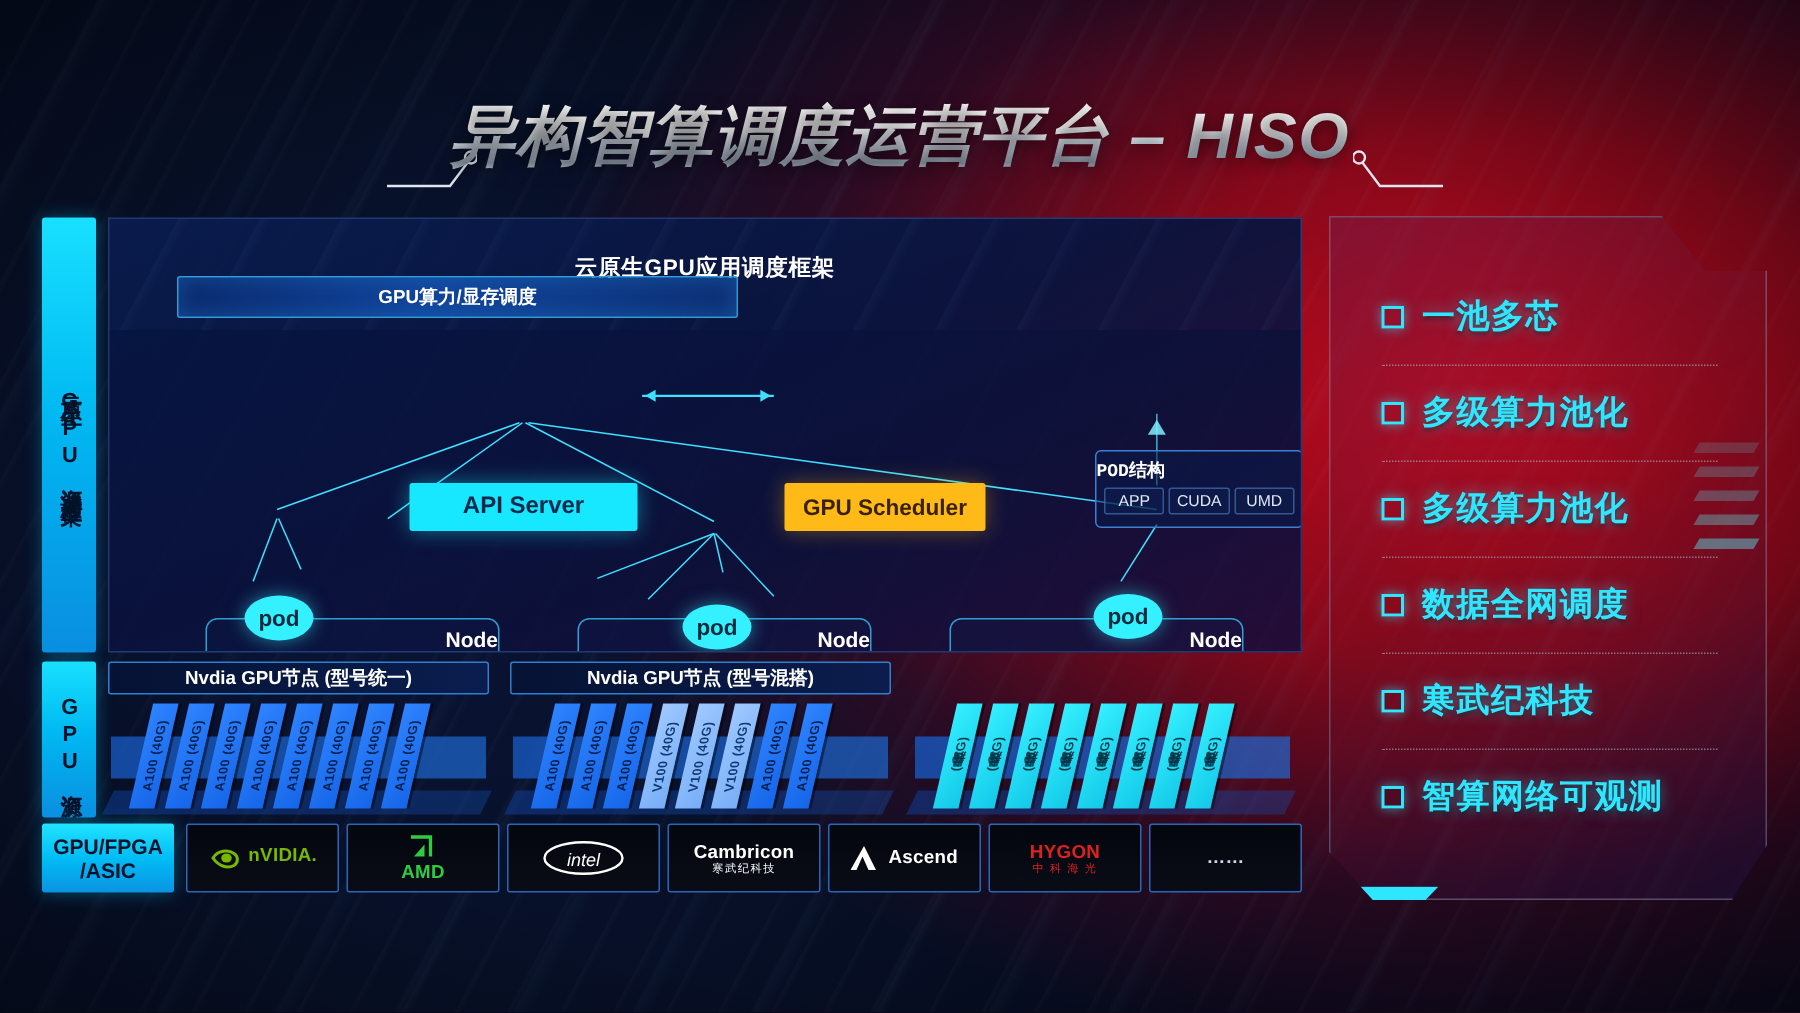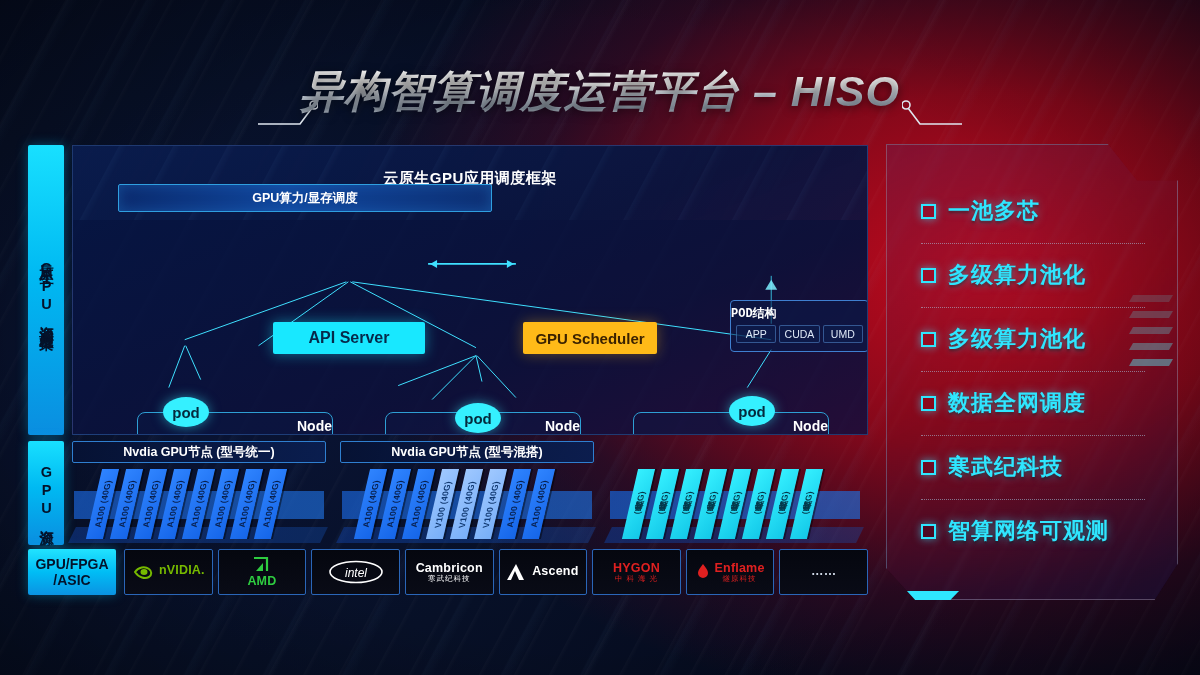--- a/index.html
+++ b/index.html
@@ -438,33 +438,20 @@
         <div class="vcell">
           <div style="display: flex; align-items: center; gap: 5px;">
             <div class="vtext">
               <div class="vmain" style="color: rgb(224, 32, 32);">HYGON</div>
               <div class="vsub" style="color: rgb(224, 32, 32);">中 科 海 光</div>
             </div>
           </div>
         </div>
         <div class="vcell">
           <div style="display: flex; align-items: center; gap: 5px;">
-            <span style="display: flex; align-items: center;">
-              <svg width="14" height="18" viewBox="0 0 14 18">
-                <path d="M7 1c3 4 5 6 5 9a5 5 0 0 1-10 0c0-3 2-5 5-9z" fill="#e02020"></path>
-              </svg>
-            </span>
-            <div class="vtext">
-              <div class="vmain" style="color: rgb(224, 32, 32);">Enflame</div>
-              <div class="vsub" style="color: rgb(224, 32, 32);">燧原科技</div>
-            </div>
-          </div>
-        </div>
-        <div class="vcell">
-          <div style="display: flex; align-items: center; gap: 5px;">
             <div class="vtext">
               <div class="vmain" style="color: rgb(207, 216, 230);">……</div>
             </div>
           </div>
         </div>
       </div>
   </div>
 
   <div id="right-panel">
     <div class="panel-stripes">

